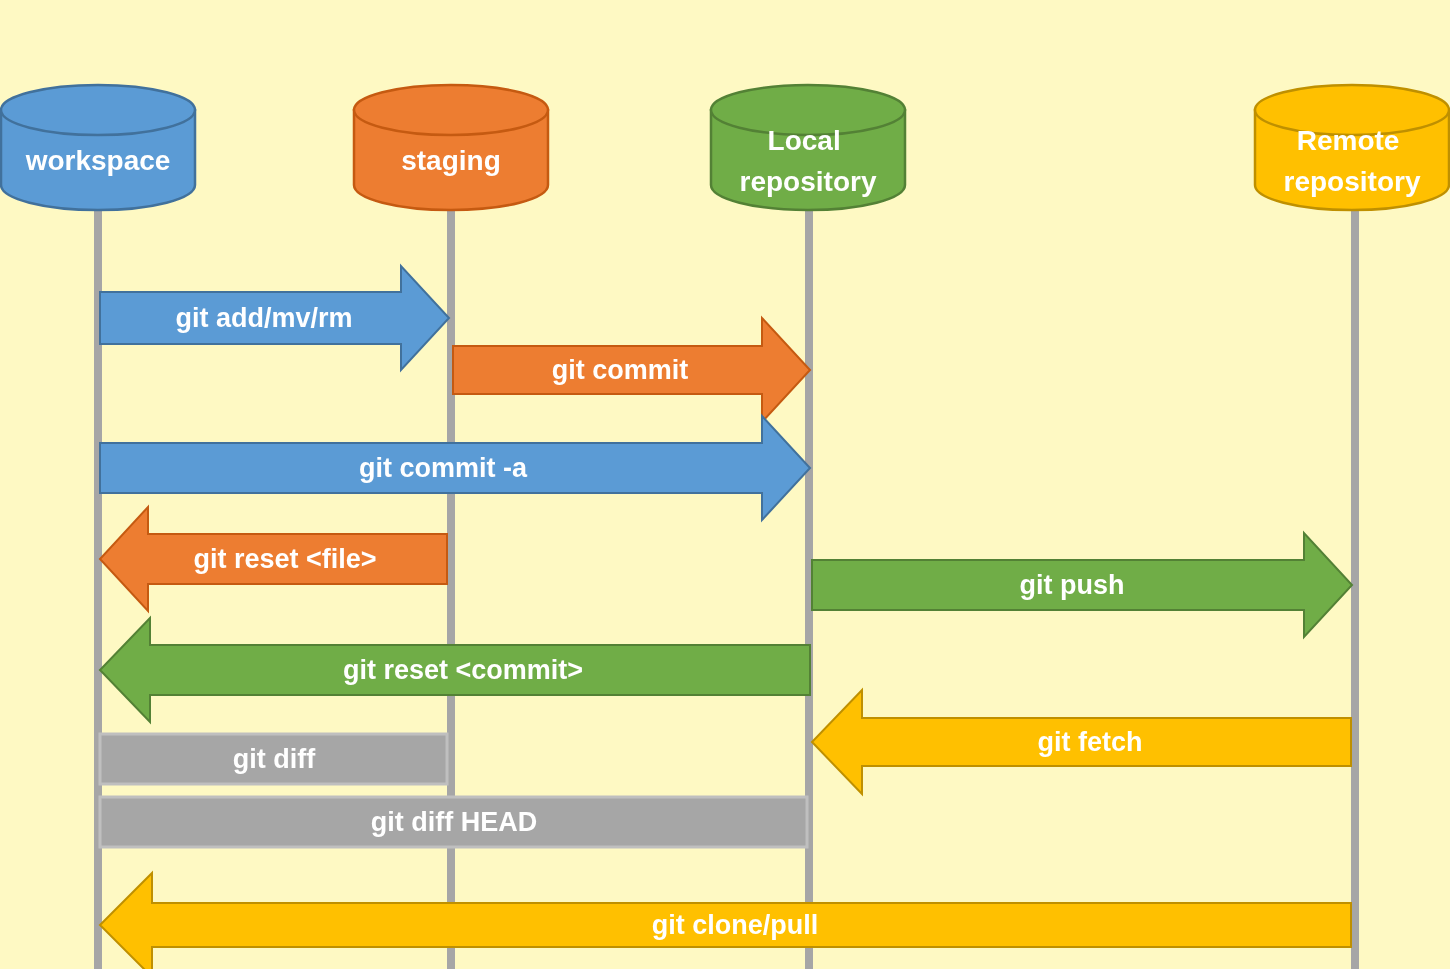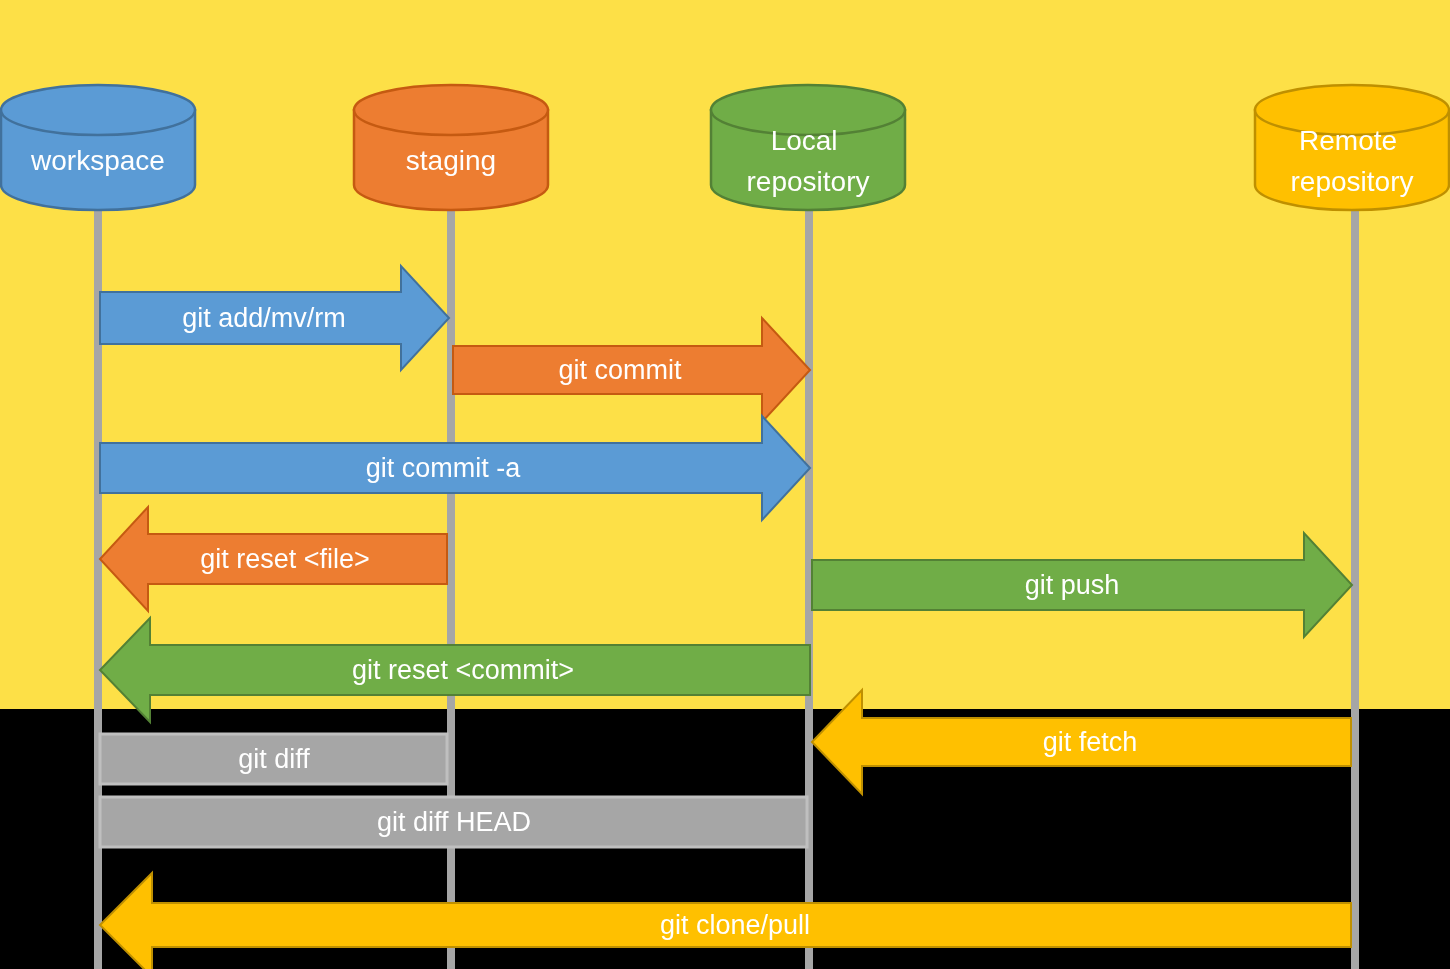--- a/index.html
+++ b/index.html
@@ -7,22 +7,23 @@
     padding: 0;
     background: #000000;
     width: 1450px;
     height: 969px;
     overflow: hidden;
     font-family: "Liberation Sans", sans-serif;
   }
   .stage {
     position: relative;
     width: 1450px;
-    height: 709px;
-    background: #fde047;
+    height: 969px;
+    background: #fef9c3;
+    font-weight: bold;
   }
   svg { display: block; }
   text {
     font-family: "Liberation Sans", sans-serif;
     fill: #ffffff;
   }
   .node-label { font-size: 28px; }
   .arrow-label { font-size: 27px; }
   .bar-label { font-size: 27px; }
 </style>

